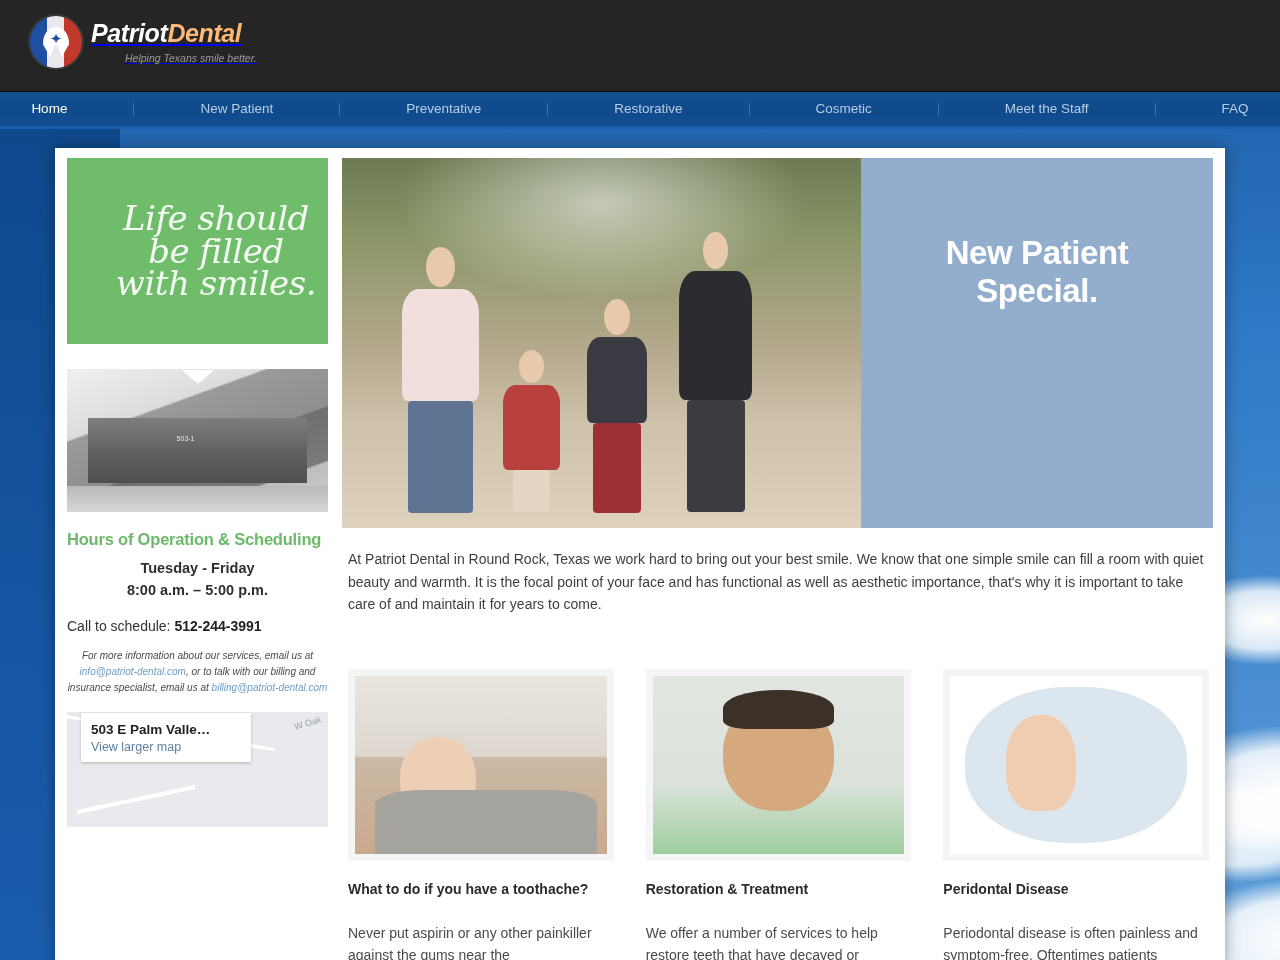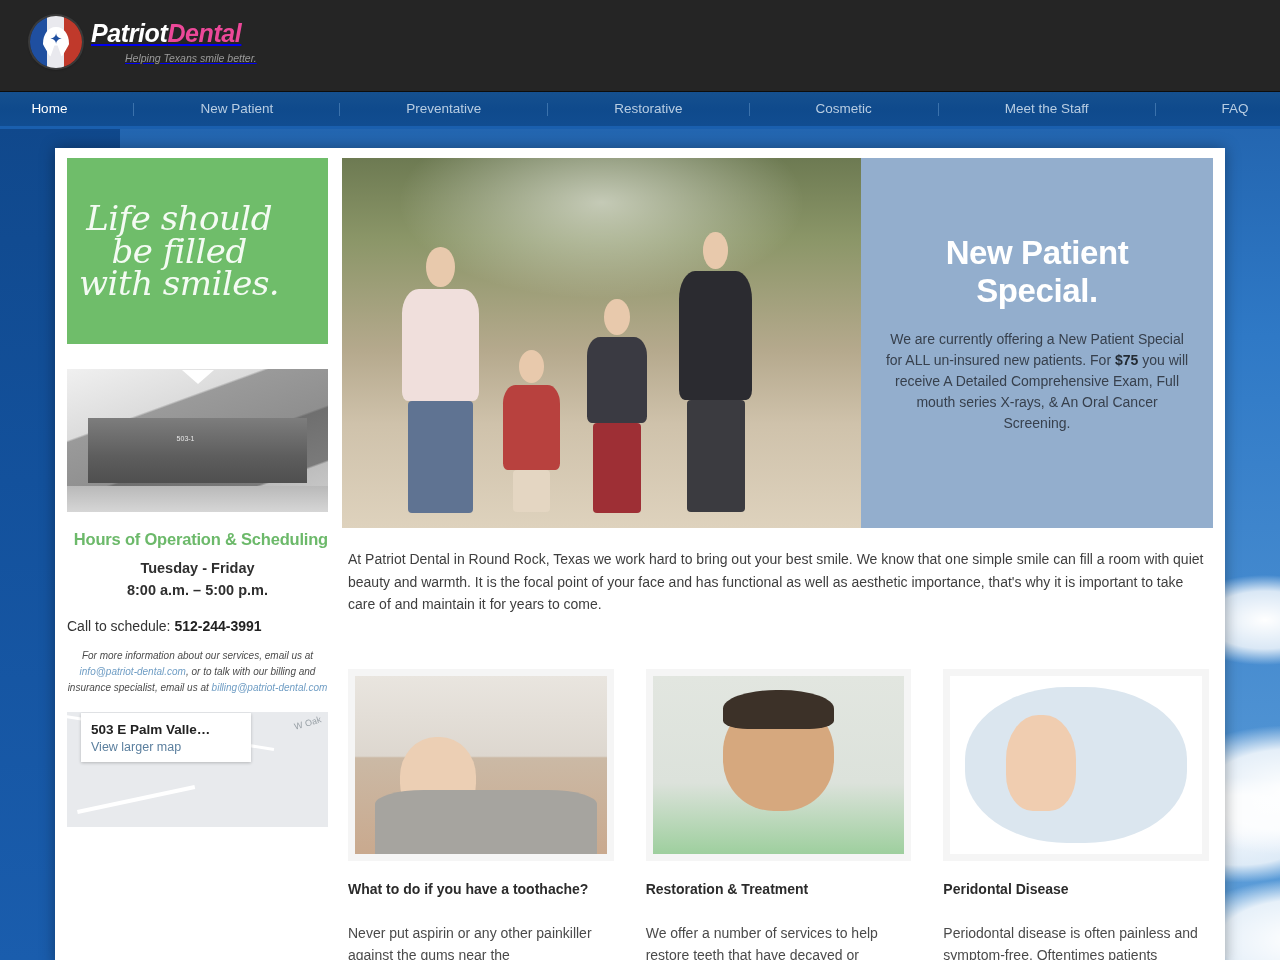--- a/index.html
+++ b/index.html
@@ -60,21 +60,21 @@
   .logo-mark .star {
     position: absolute; left: 50%; top: 42%; transform: translate(-50%,-50%);
     color: #1f4fa0; font-size: 15px; line-height: 1;
   }
   .logo-text { display: flex; flex-direction: column; }
   .logo-name {
     font-size: 25px; font-weight: bold; font-style: italic;
     letter-spacing: -.4px; line-height: 1;
   }
   .logo-name .p1 { color: #ffffff; }
-  .logo-name .p2 { color: #ec4899; font-weight: bold; }
+  .logo-name .p2 { color: #fdba74; font-weight: bold; }
   .logo-tag {
     font-size: 10.5px; font-style: italic; color: #9a9a9a;
     margin-top: 6px; margin-left: 34px;
   }
   .top-right {
     position: absolute; right: 22px; top: 12px; text-align: right;
   }
   .top-address {
     font-size: 13px; color: #5f93c4; letter-spacing: .1px;
     text-decoration: none; display: block;
@@ -107,21 +107,21 @@
     min-height: 810px;
     box-shadow: 0 0 14px rgba(0,0,0,.35);
     padding: 10px 12px 0;
     display: flex;
   }
 
   
   .sidebar { width: 275px; flex: 0 0 275px; padding-right: 14px; }
   .quote-box {
     background: #6fbd6a; height: 186px;
-    display: flex; align-items: center; justify-content: flex-start;
+    display: flex; align-items: center; justify-content: flex-end;
     position: relative;
   }
   .quote-box .qtext {
     color: #f4fbf3; font-size: 34px; line-height: .96;
     text-align: center; font-family: "DejaVu Serif", serif;
     font-style: italic; font-weight: normal; letter-spacing: -.5px;
     padding: 0 12px;
   }
   .arrow-down {
     width: 0; height: 0; margin: 12px auto -1px;
@@ -142,21 +142,21 @@
   }
   .office-photo::after {
     content:""; position:absolute; left:0; bottom:0; width:100%; height:18%;
     background: linear-gradient(to bottom,#b9b9b9,#d6d6d6);
   }
   .office-label {
     position:absolute; left:42%; top:46%; color:#e8e8e8; font-size:7px; z-index:3;
   }
   .sb-heading {
     color: #6cb96a; font-size: 16.5px; font-weight: bold;
-    text-align: right; margin: 18px 0 8px; letter-spacing: -.2px;
+    text-align: left; margin: 18px 0 8px; letter-spacing: -.2px;
   }
   .sb-days, .sb-hours {
     text-align: center; font-size: 14.5px; font-weight: bold; color: #2f2f2f;
     line-height: 1.55;
   }
   .sb-note {
     text-align: center; font-size: 14px; color: #4a4a4a;
     line-height: 1.5; margin-top: 2px;
   }
   .sb-call {
@@ -355,23 +355,20 @@
           <div class="head" style="width:30%;height:13%;"></div>
           <div class="body" style="width:88%;height:46%;background:#2b2b30;"></div>
           <div class="legs" style="width:70%;height:40%;background:#3b3b40;"></div>
         </div>
       </div>
       <div class="hero-ad">
         <h2>
           <span>New Patient</span><br>
           <span>Special.</span>
         </h2>
-        <p>
-          <span>We are currently offering a New Patient Special for ALL un-insured new patients. For </span><b>$75</b><span> you will receive A Detailed Comprehensive Exam, Full mouth series X-rays, &amp; An Oral Cancer Screening.</span>
-        </p>
       </div>
     </section>
 
     <p class="intro">At Patriot Dental in Round Rock, Texas we work hard to bring out your best smile. We know that one simple smile can fill a room with quiet beauty and warmth. It is the focal point of your face and has functional as well as aesthetic importance, that's why it is important to take care of and maintain it for years to come.</p>
 
     <section class="cards" id="cards-row">
         <div class="card">
           <div class="card-imgwrap">
             <div class="card-img ci1"></div>
           </div>

